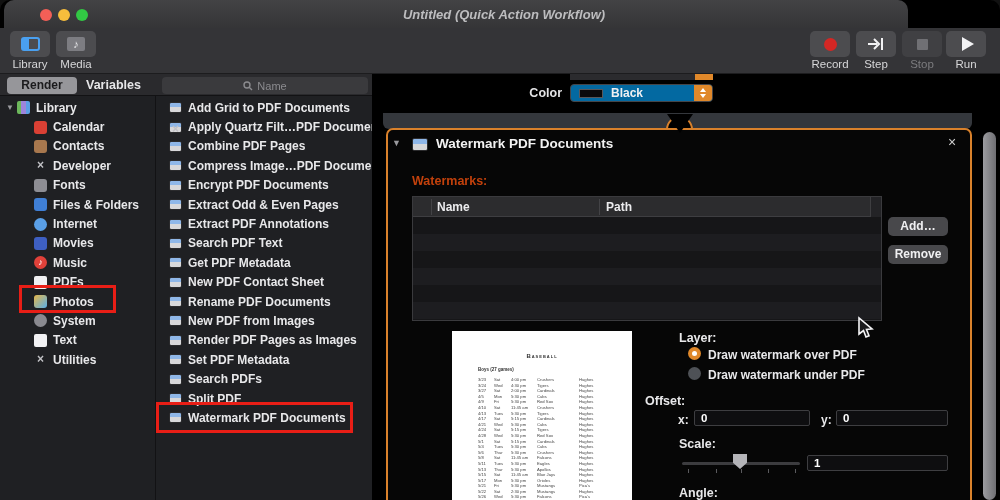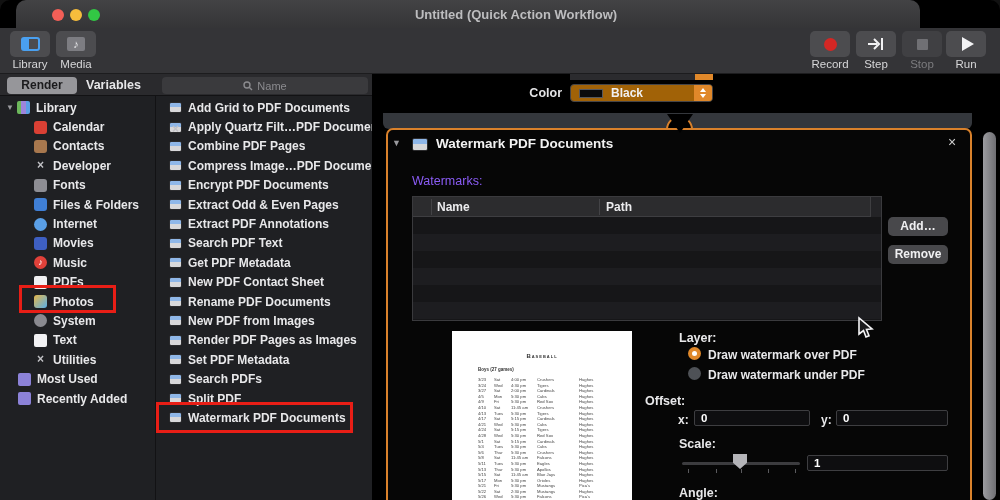--- a/index.html
+++ b/index.html
@@ -3,22 +3,22 @@
 <meta charset="utf-8">
 <style>
   html,body{margin:0;padding:0;background:#111;}
   *{box-sizing:border-box;}
   #stage{position:relative;width:1000px;height:500px;overflow:hidden;
          font-family:"Liberation Sans","DejaVu Sans",sans-serif;background:#000;
          border-radius:10px 10px 0 0;}
   .abs{position:absolute;}
 
   
-  .titlebar{left:16px;top:0;width:904px;height:28px;
-    background:linear-gradient(#434345,#353537);border-radius:10px 10px 0 0;}
+  .titlebar{left:4px;top:0;width:904px;height:28px;
+    background:linear-gradient(#434345,#353537);border-radius:10px 10px 0 0;font-style:italic;}
   .tl{width:12px;height:12px;border-radius:50%;top:9px;}
   .win-title{left:0;top:7px;width:1000px;text-align:center;font-size:13px;
     font-weight:600;color:#bdbdbf;}
   .toolbar{left:0;top:28px;width:1000px;height:46px;background:#343437;
     border-bottom:1px solid #1c1c1e;}
   .tbtn{top:31px;width:40px;height:26px;background:#4c4c4f;border-radius:5px;
     display:flex;align-items:center;justify-content:center;}
   .tbtn.dim{background:#404043;}
   .tlabel{top:58px;width:56px;text-align:center;font-size:11.5px;color:#d6d6d8;}
   .tlabel.dim{color:#7c7c7f;}
@@ -73,41 +73,41 @@
   .ic-folder-purple-icon{background:#8c82d8;border-radius:2px;}
   .ic-pdf-action-icon{width:13px;height:11px;border-radius:2px;flex:0 0 13px;
     background:linear-gradient(#8fb7e8 0 45%,#d8d8da 45% 100%);border:1px solid #2b2b2d;}
 
   
   .rightarea{left:372px;top:74px;width:628px;height:426px;background:#000;}
   .sliver{left:570px;top:74px;width:143px;height:6px;background:#2b2b2e;}
   .sliver .cap{position:absolute;right:0;top:0;width:18px;height:6px;background:#e0882a;}
   .color-label{left:500px;top:86px;width:62px;text-align:right;font-size:12.5px;
     font-weight:600;color:#e4e4e6;}
-  .popup{left:570px;top:84px;width:143px;height:18px;background:#a16207;border:1px solid #454548;
+  .popup{left:570px;top:84px;width:143px;height:18px;background:#0369a1;border:1px solid #454548;
     border-radius:4px;display:flex;align-items:center;}
   .popup .swatch{width:24px;height:9px;background:#0a0a0c;border:1px solid #58585c;margin-left:8px;}
   .popup .pv{font-size:12px;font-weight:600;color:#f0f0f2;margin-left:8px;}
   .popup .stepper{position:absolute;right:0;top:0;width:18px;height:16px;background:#e0882a;
     border-radius:0 3px 3px 0;display:flex;flex-direction:column;align-items:center;justify-content:center;gap:2px;}
   .chev-up{width:0;height:0;border-left:3px solid transparent;border-right:3px solid transparent;border-bottom:4px solid #fff;}
   .chev-dn{width:0;height:0;border-left:3px solid transparent;border-right:3px solid transparent;border-top:4px solid #fff;}
   .prevband{left:383px;top:113px;width:589px;height:16px;background:#34373c;border-radius:0 0 6px 6px;}
   .conn-circle{left:666px;top:116px;width:27px;height:27px;border-radius:50%;background:#000;
     border:2px solid #d9812b;}
   .conn-cover{left:663px;top:131px;width:34px;height:14px;background:#060606;}
   .conn-tri{left:667px;top:114px;width:0;height:0;border-left:13px solid transparent;
     border-right:13px solid transparent;border-top:19px solid #000;}
   .card{left:386px;top:128px;width:586px;height:380px;background:#060606;
     border:2px solid #d9812b;border-radius:7px;}
   .card-tri{left:392px;top:138px;color:#9a9a9e;font-size:9px;}
   .card-icon{left:412px;top:138px;width:16px;height:13px;}
   .card-title{left:436px;top:136px;font-size:13.5px;font-weight:700;color:#f2f2f2;}
   .card-close{left:948px;top:134px;font-size:14px;color:#cfcfcf;}
-  .wm-label{left:412px;top:174px;font-size:12.5px;font-weight:400;color:#8b5cf6;}
+  .wm-label{left:412px;top:174px;font-size:12.5px;font-weight:700;color:#c2410c;}
   .wtable{left:412px;top:196px;width:470px;height:125px;border:1px solid #3a3a3d;background:#131315;}
   .wt-head{position:absolute;left:0;top:0;width:100%;height:20px;background:#2c2c2e;
     border-bottom:1px solid #3e3e41;display:flex;align-items:center;}
   .wt-head .c1{margin-left:24px;font-size:12px;font-weight:700;color:#ececee;}
   .wt-head .c2{position:absolute;left:193px;font-size:12px;font-weight:700;color:#ececee;}
   .wt-sep1{position:absolute;left:18px;top:2px;width:1px;height:16px;background:#434346;}
   .wt-sep2{position:absolute;left:186px;top:2px;width:1px;height:16px;background:#434346;}
   .wt-scroll{position:absolute;right:0;top:0;width:11px;height:20px;background:#232326;border-left:1px solid #3e3e41;}
   .wt-body{position:absolute;left:0;top:20px;width:100%;height:103px;
     background:repeating-linear-gradient(#161618 0 17px,#1d1d20 17px 34px);}
@@ -259,31 +259,20 @@
         </div>
         <div class="srow pl-child">
           <span class="ic ic-text-page-icon"></span>
           <span class="lbl">Text</span>
         </div>
         <div class="srow pl-child">
           <span class="ic ic-x-tools-icon"></span>
           <span class="lbl">Utilities</span>
         </div>
       </div>
-    <div>
-
-    <div class="srow pl-extra">
-          <span class="ic ic-folder-purple-icon"></span>
-          <span class="lbl">Most Used</span>
-        </div>
-        <div class="srow pl-extra">
-          <span class="ic ic-folder-purple-icon"></span>
-          <span class="lbl">Recently Added</span>
-        </div>
-      </div>
   </div>
 
   <div class="abs actlist">
     <div>
 
     <div class="srow pl-action">
           <span class="ic-pdf-action-icon ic"></span>
           <span class="lbl">Add Grid to PDF Documents</span>
         </div>
         <div class="srow pl-action">

